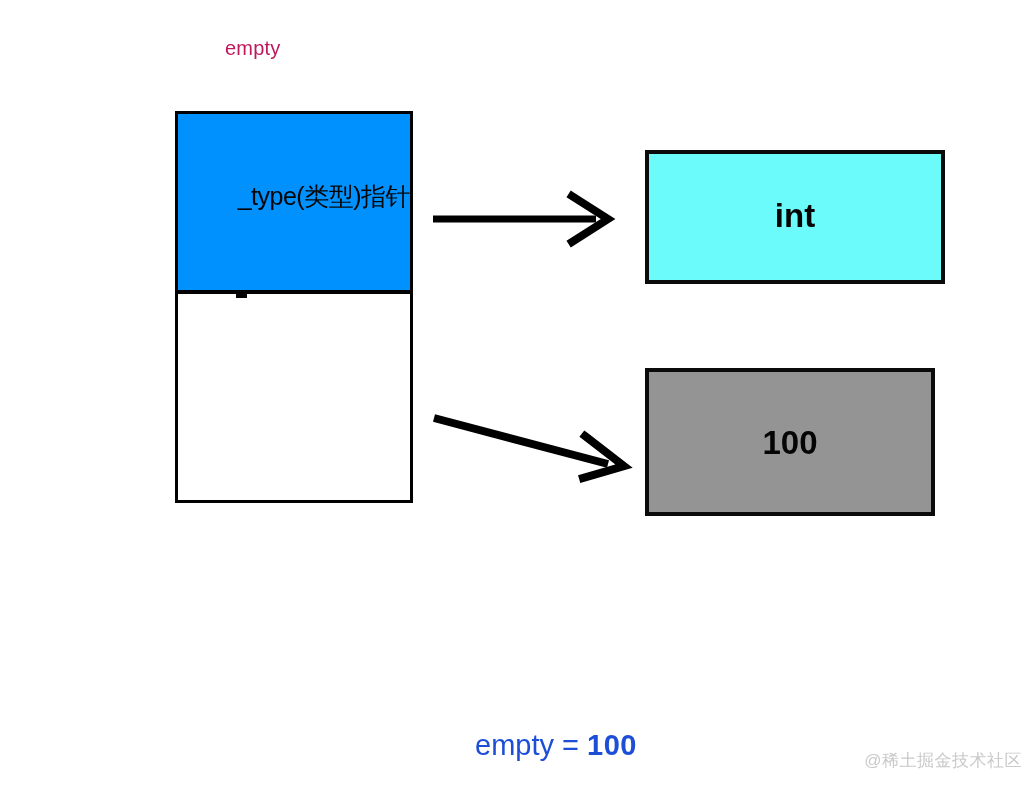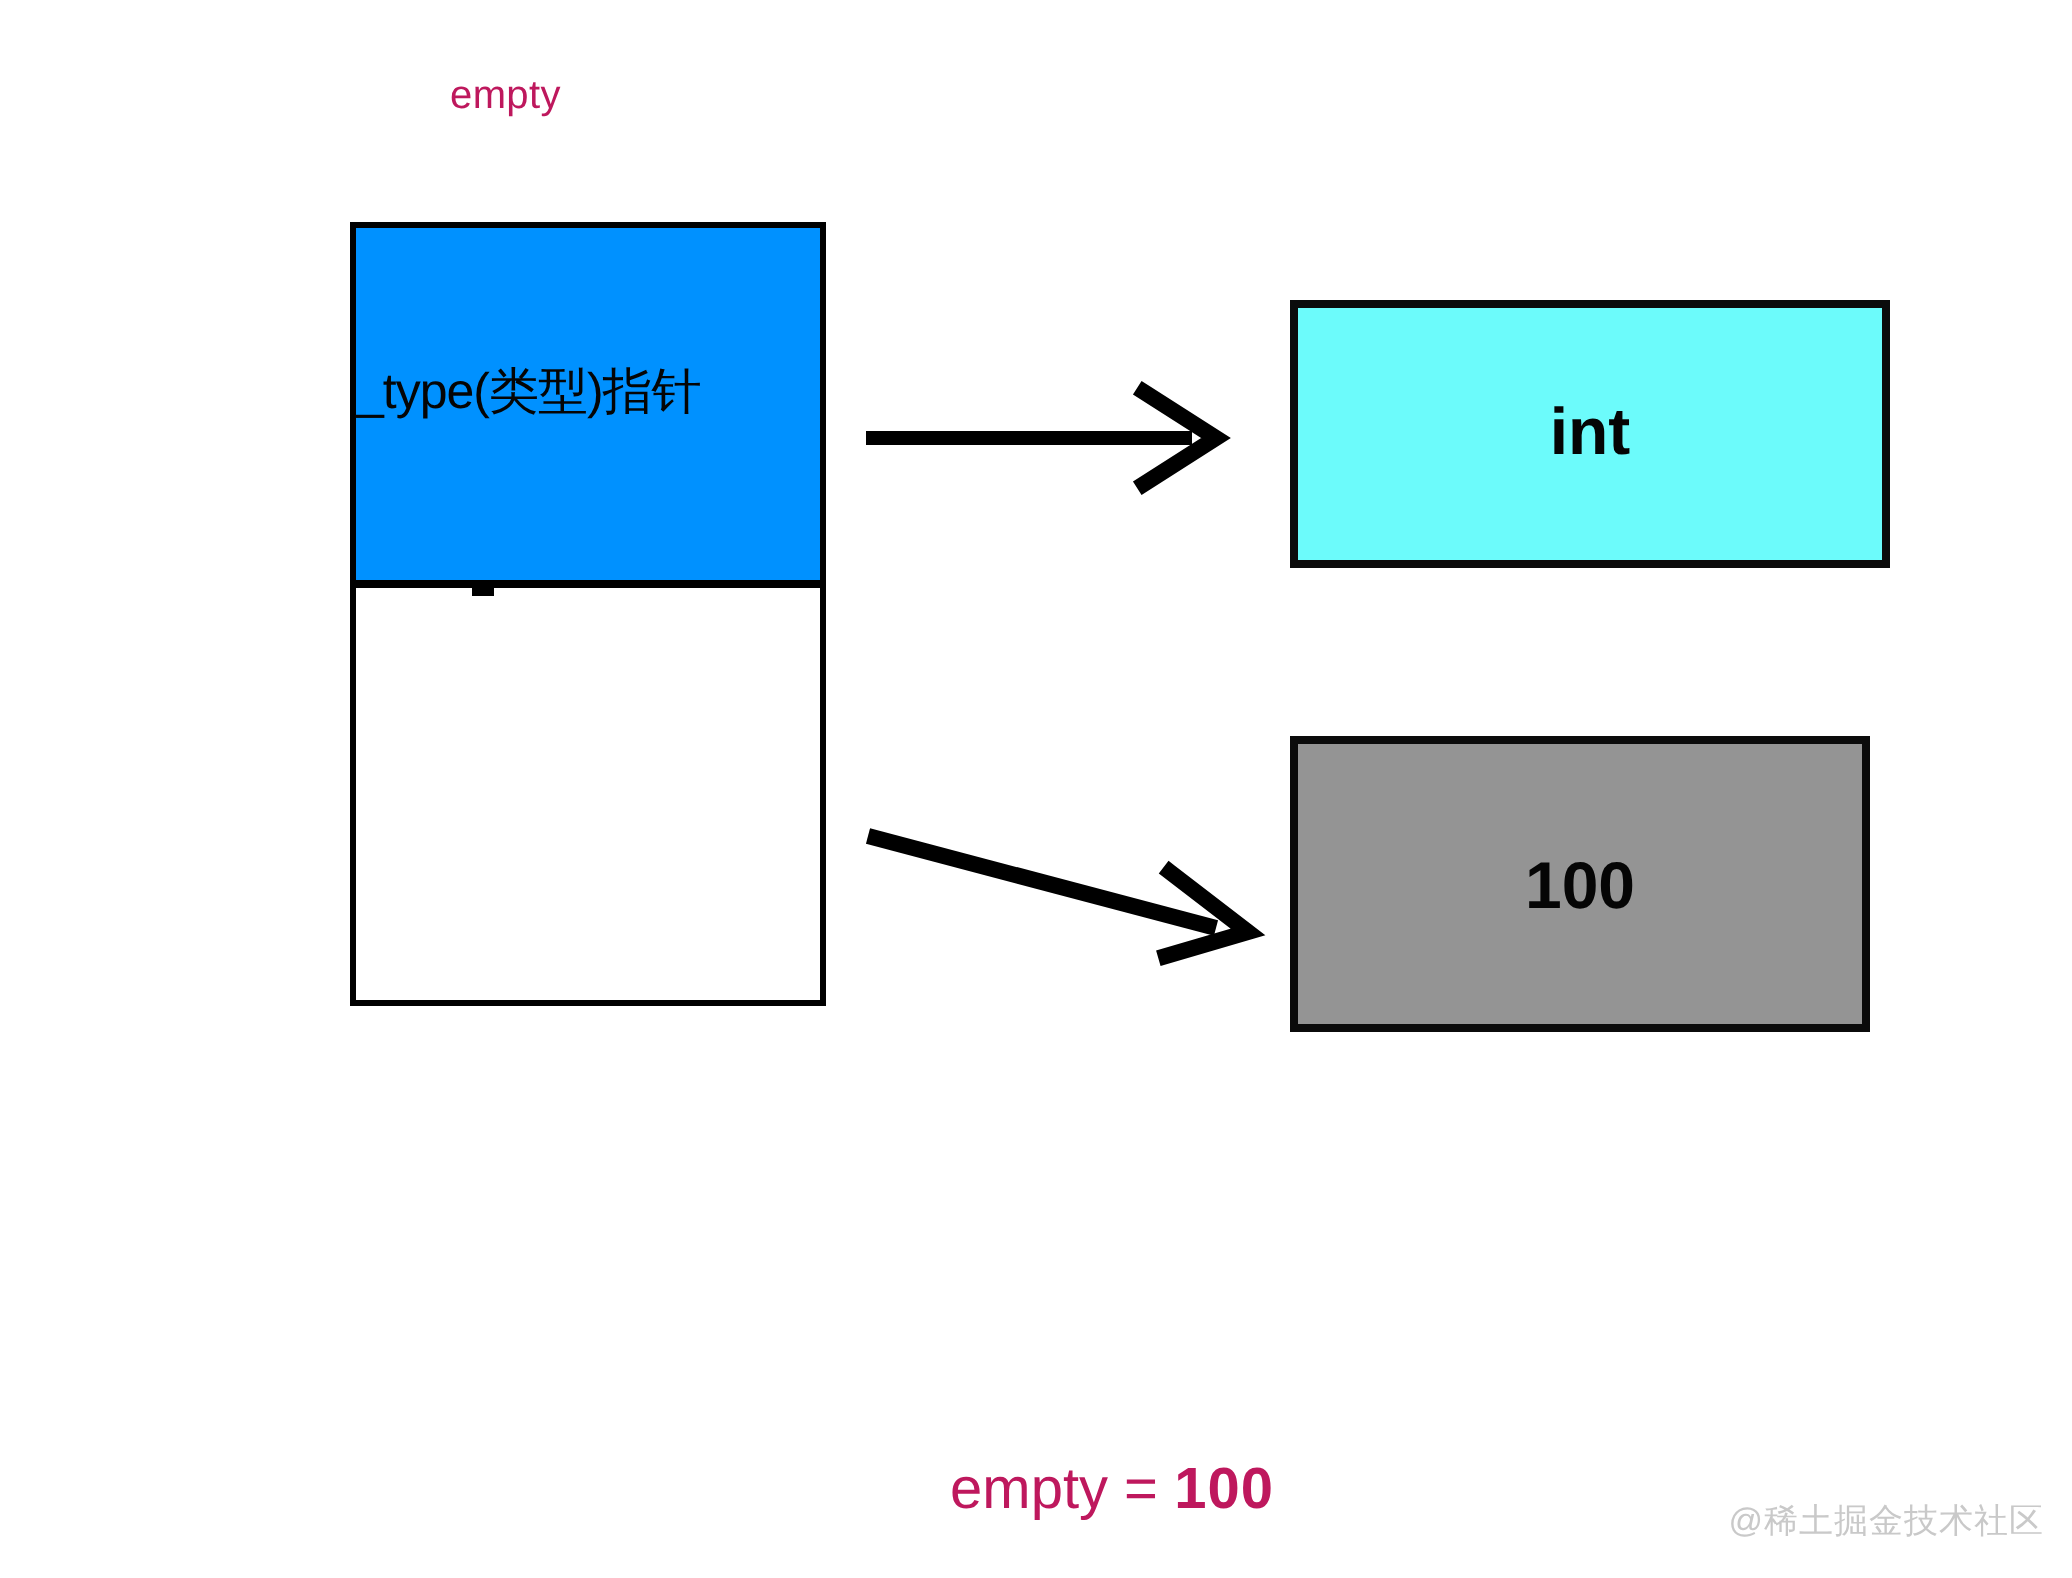--- a/index.html
+++ b/index.html
@@ -42,21 +42,21 @@
     border: 3px solid #000000;
     box-sizing: border-box;
   }
   .cell {
     position: absolute;
     left: 0;
     width: 100%;
     box-sizing: border-box;
     display: flex;
     align-items: center;
-    justify-content: flex-start;
+    justify-content: flex-end;
   }
   .cell-type {
     top: 0;
     height: 180px;
     background: #0091ff;
     border-bottom: 4px solid #000000;
   }
   .cell-data {
     top: 180px;
     height: 206px;
@@ -131,21 +131,21 @@
   }
 
   
   .caption {
     position: absolute;
     left: 386px;
     top: 729px;
     width: 340px;
     text-align: center;
     font-size: 29px;
-    color: #be185d;
+    color: #1d4ed8;
     white-space: nowrap;
   }
   .caption .cap-eq { font-weight: 400; }
   .caption .cap-num { font-weight: bold; letter-spacing: 0.5px; }
 
   
   .watermark {
     position: absolute;
     right: 14px;
     bottom: 17px;

